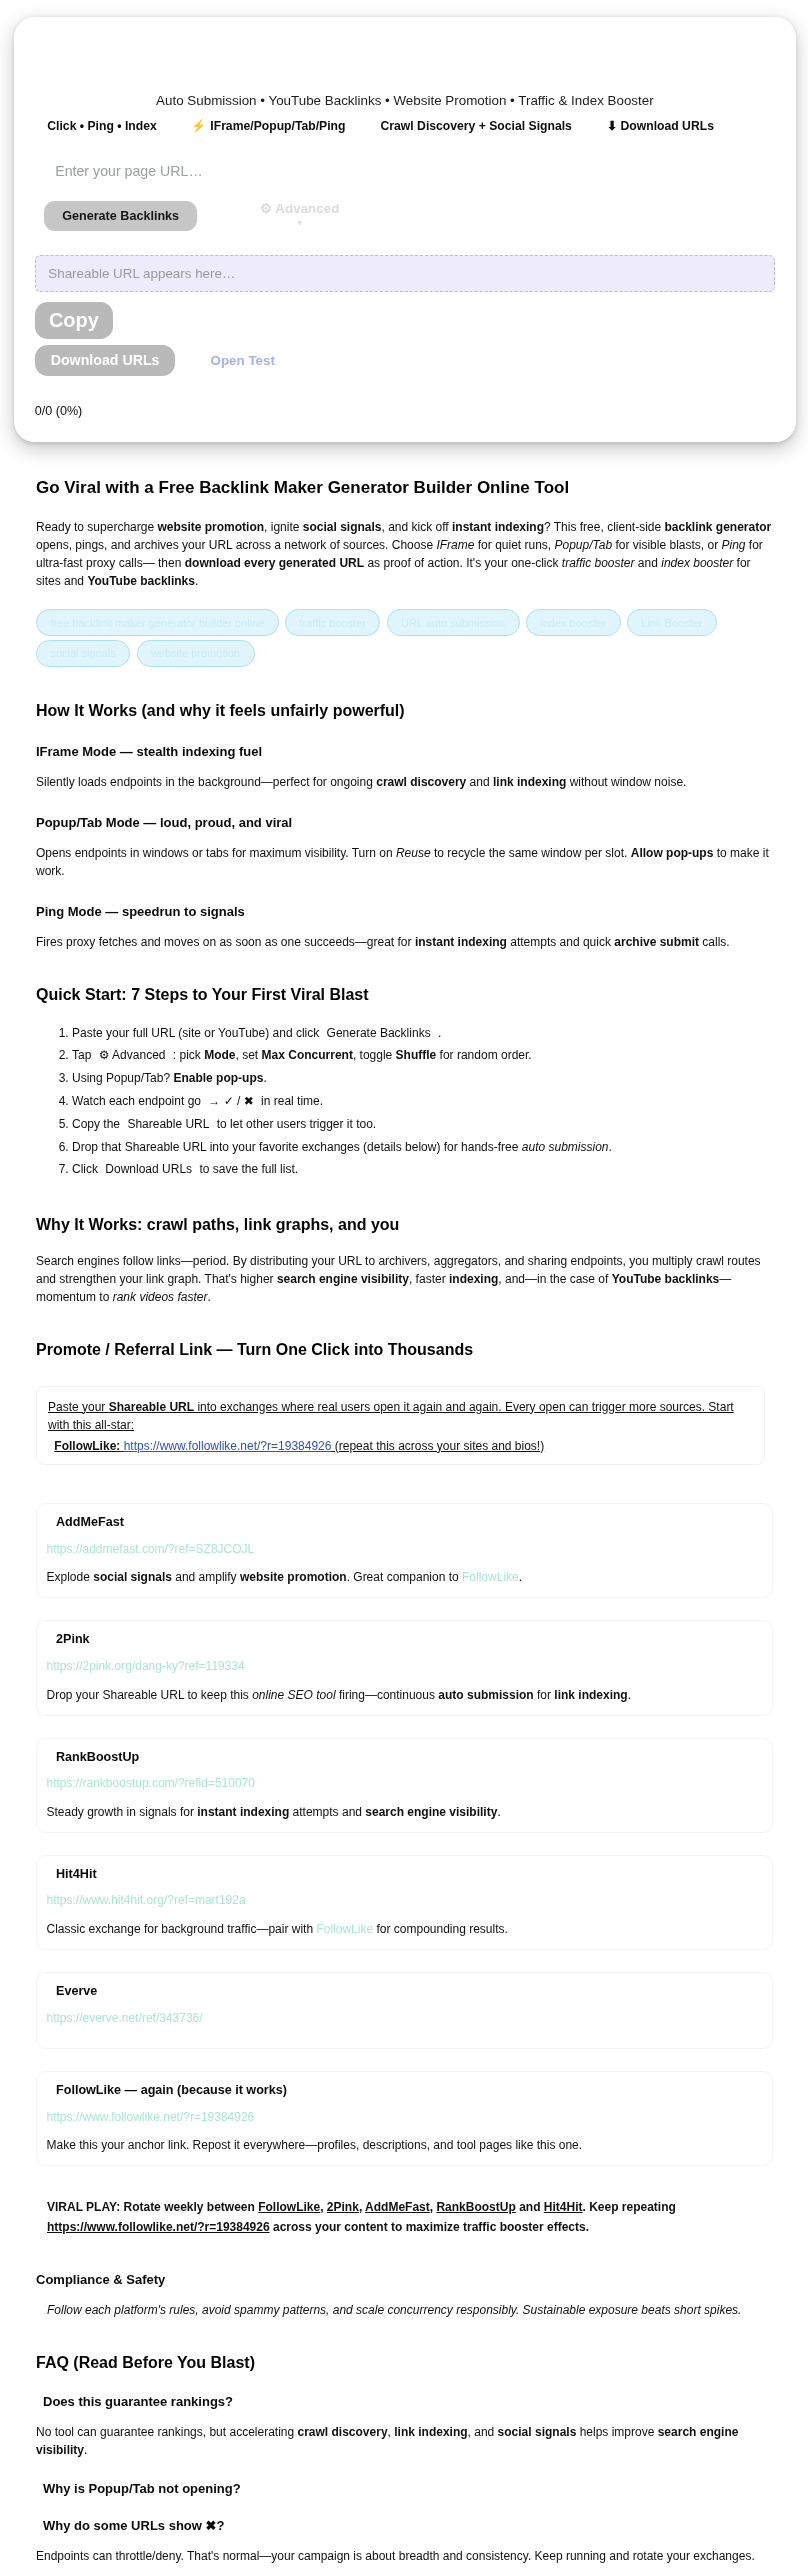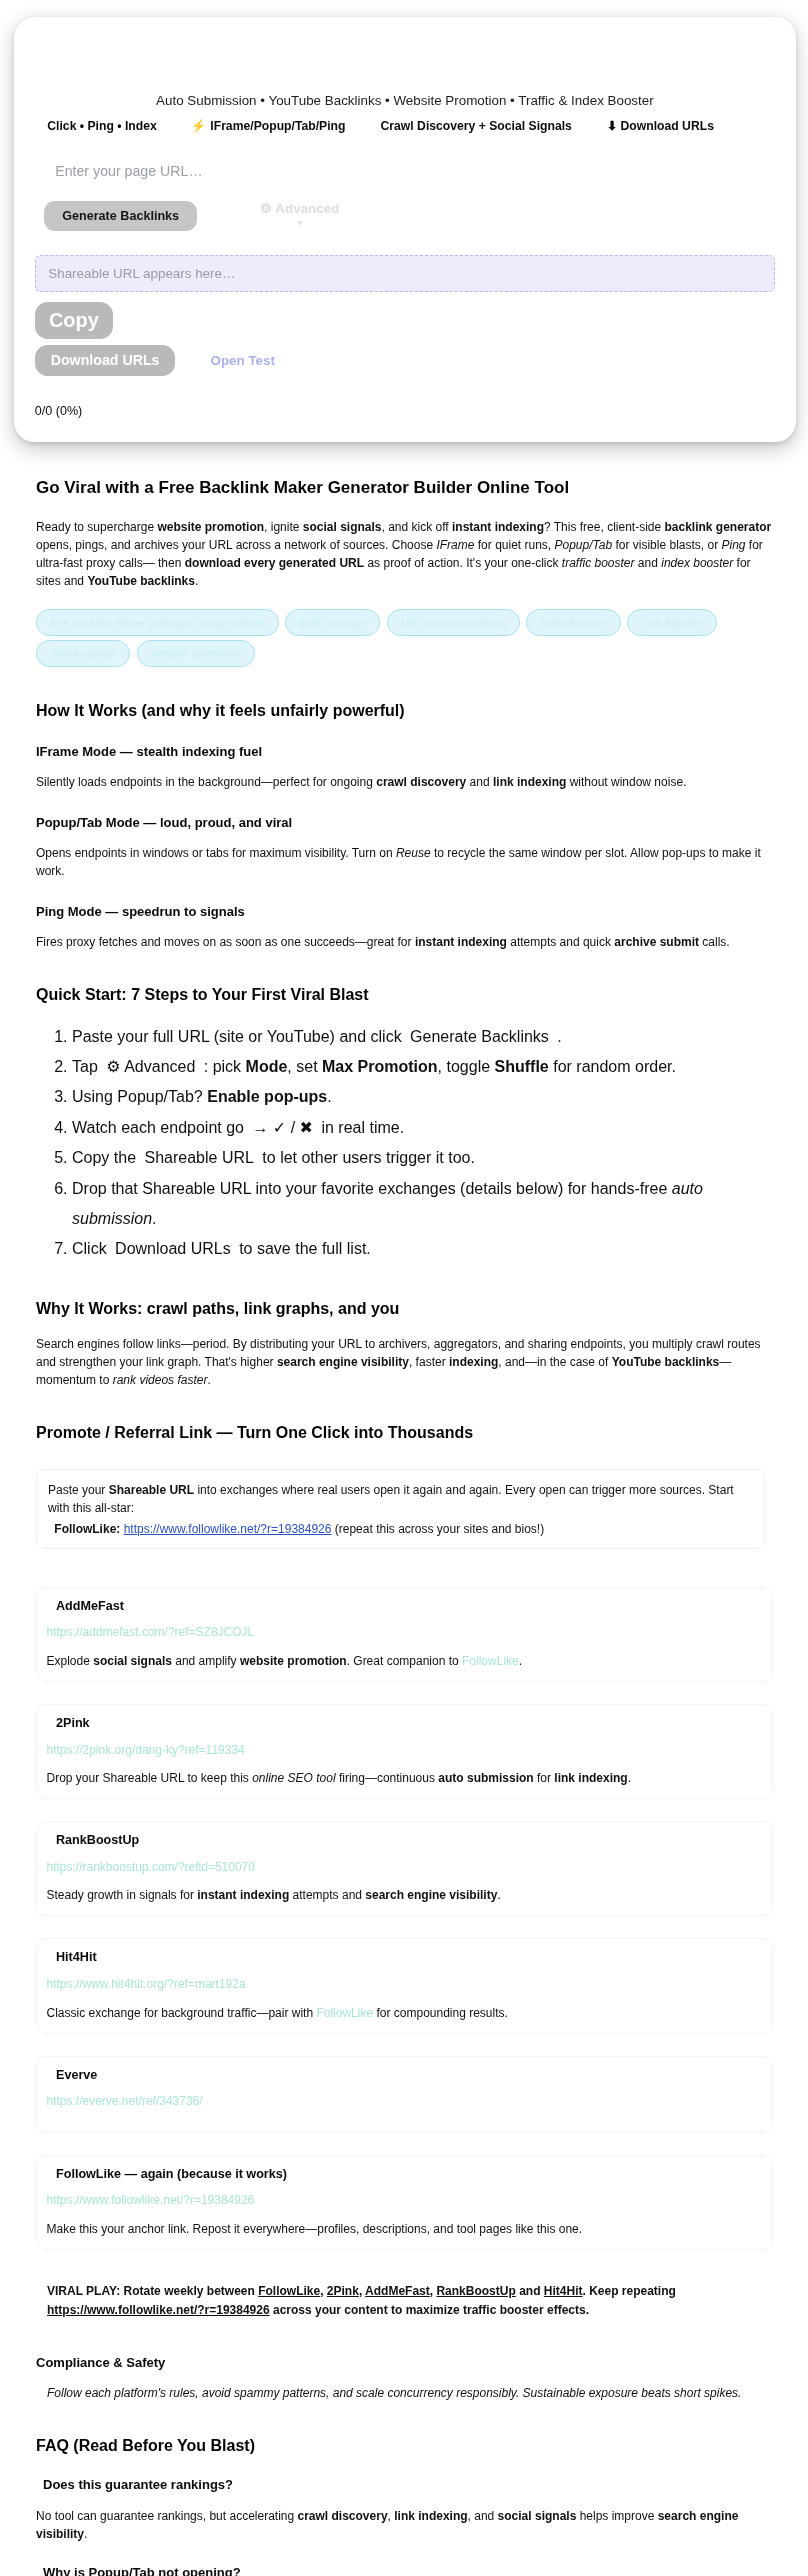--- a/index.html
+++ b/index.html
@@ -58,23 +58,23 @@
   .kbd{ padding:0 4px; }
   .mint{ color:#a9e6d4; text-decoration:none; cursor:pointer; }
   .bluelink{ color:#2b50c8; text-decoration:underline; cursor:pointer; }
 
   .pills{ display:flex; flex-wrap:wrap; gap:4px 6.3px; margin:1.6px 0 30px 0; max-width:743px; }
   .pill{
     background:#e0f5fb; border:1.2px solid #a6e1f1; color:#c9edf7;
     border-radius:14.2px; padding:6.3px 13.4px; font-size:11px; white-space:nowrap;
   }
 
-  ol.steps{ margin:0 0 24px 0; padding-left:36px; font-size:16px; line-height:1.9; color:#101010; }
-
-  .promote-box{ border:0.8px solid #f1f1f1; border-radius:8px; padding:11px 12.6px 9.5px 11px; margin:27px 8px 38px 0; }
+  ol.steps{ margin:0 0 24px 0; padding-left:36px; font-size:12px; line-height:1.9; color:#101010; }
+
+  .promote-box{ border:0.8px solid #f1f1f1; border-radius:8px; padding:11px 12.6px 9.5px 11px; margin:27px 8px 38px 0;text-decoration:underline; }
   .promote-box p{ font-size:12px; line-height:1.5; margin:0 0 3.2px 0; }
   .promote-box p.second{ margin:0 0 0 6.3px; }
 
   .xcard{ border:0.8px solid #f3f3f3; border-radius:9.5px; padding:11px 11px 11px 9.5px; margin:0 0 22px 0; }
   .xcard h3{ margin:0 0 12.6px 9.5px; font-size:12.6px; }
   .xcard .ref-link{ display:block; font-size:12px; margin:0 0 12.6px 0; text-decoration:none; }
   .xcard .para{ margin:0; }
 
   .viral-box{ margin:32px 0 35px 0; padding-left:11px; }
   .viral-box p{ font-weight:700; font-size:12px; line-height:1.6; margin:0; max-width:711px; }
@@ -136,29 +136,29 @@
         <span class="pill">index booster</span>
         <span class="pill">Link Booster</span>
         <span class="pill">social signals</span>
         <span class="pill">website promotion</span>
       </div>
 
     <h2>How It Works (and why it feels unfairly powerful)</h2>
     <h3>IFrame Mode — stealth indexing fuel</h3>
     <p class="para"><span>Silently loads endpoints in the background—perfect for ongoing </span><span style="font-weight: 700;">crawl discovery</span><span> and </span><span style="font-weight: 700;">link indexing</span><span> without window noise.</span></p>
     <h3>Popup/Tab Mode — loud, proud, and viral</h3>
-    <p class="para"><span>Opens endpoints in windows or tabs for maximum visibility. Turn on </span><span style="font-style: italic;">Reuse</span><span> to recycle the same window per slot. </span><span style="font-weight: 400;">Allow pop-ups</span><span> to make it work.</span></p>
+    <p class="para"><span>Opens endpoints in windows or tabs for maximum visibility. Turn on </span><span style="font-style: italic;">Reuse</span><span> to recycle the same window per slot. </span><span style="font-weight: 700;">Allow pop-ups</span><span> to make it work.</span></p>
     <h3>Ping Mode — speedrun to signals</h3>
     <p class="para"><span>Fires proxy fetches and moves on as soon as one succeeds—great for </span><span style="font-weight: 700;">instant indexing</span><span> attempts and quick </span><span style="font-weight: 700;">archive submit</span><span> calls.</span></p>
 
     <h2>Quick Start: 7 Steps to Your First Viral Blast</h2>
     <ol class="steps">
 
     <li><span>Paste your full URL (site or YouTube) and click </span><span class="kbd">Generate Backlinks</span><span> .</span></li>
-        <li><span>Tap </span><span class="kbd">⚙ Advanced</span><span> : pick </span><span style="font-weight: 700;">Mode</span><span>, set </span><span style="font-weight: 700;">Max Promotion</span><span>, toggle </span><span style="font-weight: 700;">Shuffle</span><span> for random order.</span></li>
+        <li><span>Tap </span><span class="kbd">⚙ Advanced</span><span> : pick </span><span style="font-weight: 700;">Mode</span><span>, set </span><span style="font-weight: 700;">Max Concurrent</span><span>, toggle </span><span style="font-weight: 700;">Shuffle</span><span> for random order.</span></li>
         <li><span>Using Popup/Tab? </span><span style="font-weight: 700;">Enable pop-ups</span><span>.</span></li>
         <li><span>Watch each endpoint go </span><span class="kbd"> → ✓ / ✖</span><span> in real time.</span></li>
         <li><span>Copy the </span><span class="kbd">Shareable URL</span><span> to let other users trigger it too.</span></li>
         <li><span>Drop that Shareable URL into your favorite exchanges (details below) for hands-free </span><span style="font-style: italic;">auto submission</span><span>.</span></li>
         <li><span>Click </span><span class="kbd">Download URLs</span><span> to save the full list.</span></li>
       </ol>
 
     <h2>Why It Works: crawl paths, link graphs, and you</h2>
     <p class="para"><span>Search engines follow links—period. By distributing your URL to archivers, aggregators, and sharing endpoints, you multiply crawl routes and strengthen your link graph. That's higher </span><span style="font-weight: 700;">search engine visibility</span><span>, faster </span><span style="font-weight: 700;">indexing</span><span>, and—in the case of </span><span style="font-weight: 700;">YouTube backlinks</span><span>—momentum to </span><span style="font-style: italic;">rank videos faster</span><span>.</span></p>
 

